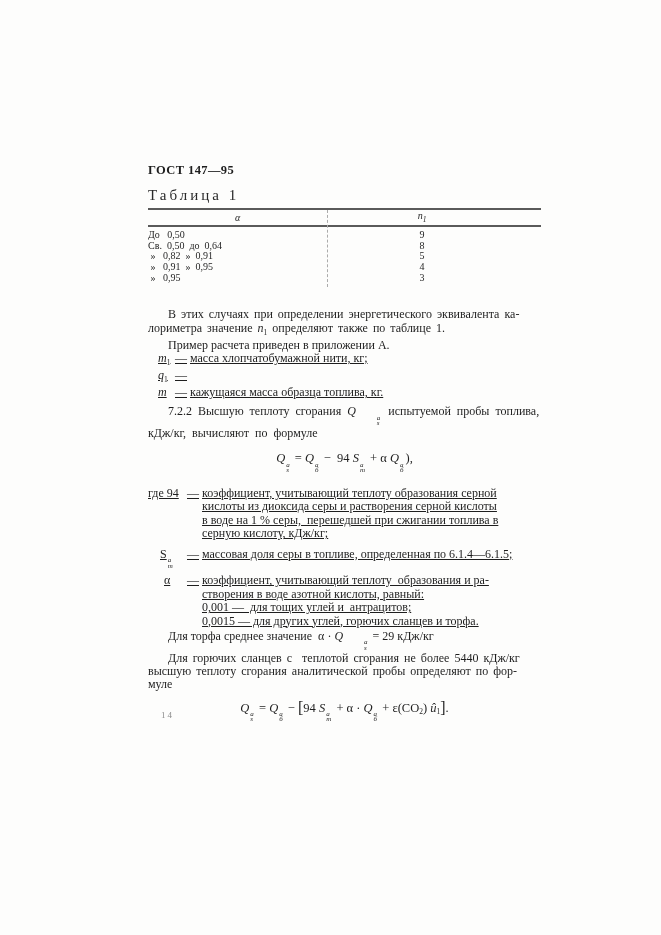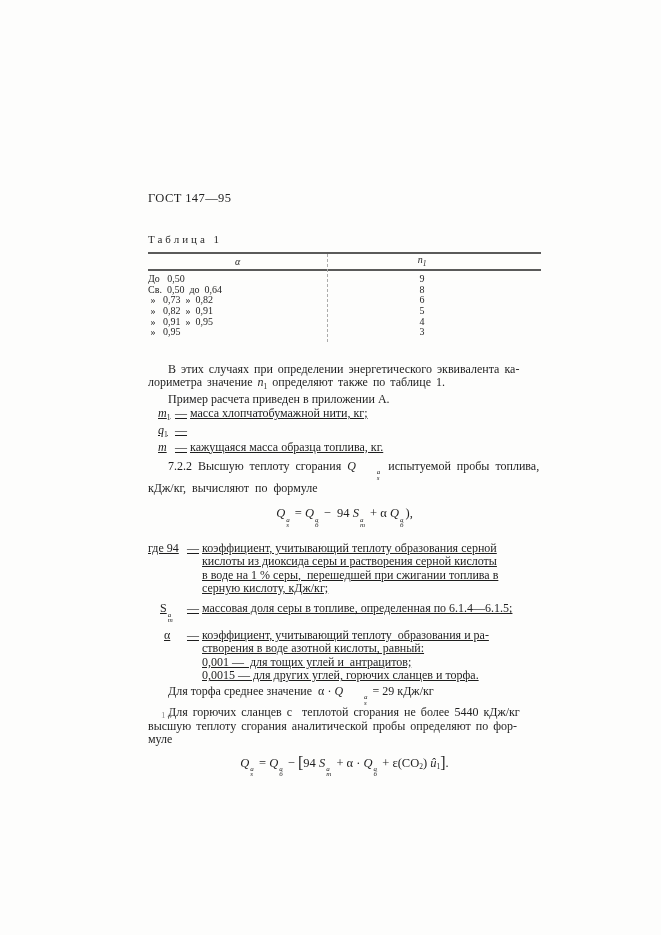--- a/index.html
+++ b/index.html
@@ -9,22 +9,22 @@
     margin:0 auto;
     background:#fdfdfc;
     font-family:"Liberation Serif", serif;
     color:#1e1e1e;
     overflow:hidden;
   }
   .content {
     position:absolute; left:148px; top:164px; width:393px;
     font-size:12px; line-height:13.4px;
   }
-  .gost { font-size:12.5px; font-weight:400; letter-spacing:0.4px;margin-top:28px; }
-  .tcaption { margin-top:28px; font-size:11px; letter-spacing:3px; color:#2a2a2a; }
+  .gost { font-size:12.5px; font-weight:700; letter-spacing:0.4px; }
+  .tcaption { margin-top:12px; font-size:15px; letter-spacing:3px; color:#2a2a2a; }
 
   
   .tbl { position:relative; margin-top:5px; border-top:2px solid #5a5a5a; font-size:10px; color:#262626; }
   .vline { position:absolute; left:179px; top:0; bottom:0; width:0; border-left:1px dashed #ababab; }
   .thead { display:flex; align-items:center; height:15px; border-bottom:2px solid #5a5a5a; }
   .c1 { width:179px; }
   .c2 { flex:1; text-align:center; padding-right:24px; }
   .thead .c1 { text-align:center; font-style:italic; }
   .thead .c2 { font-style:italic; }
   .tbody { padding:3px 0 4px; }
@@ -85,24 +85,20 @@
         <div class="c2"><i>n</i><sub>1</sub></div>
       </div>
       <div class="tbody">
         <div class="trow">
           <div class="c1">До   0,50</div>
           <div class="c2">9</div>
         </div>
         <div class="trow">
           <div class="c1">Св.  0,50  до  0,64</div>
           <div class="c2">8</div>
-        </div>
-        <div class="trow">
-          <div class="c1"> »   0,73  »  0,82</div>
-          <div class="c2">6</div>
         </div>
         <div class="trow">
           <div class="c1"> »   0,82  »  0,91</div>
           <div class="c2">5</div>
         </div>
         <div class="trow">
           <div class="c1"> »   0,91  »  0,95</div>
           <div class="c2">4</div>
         </div>
         <div class="trow">

